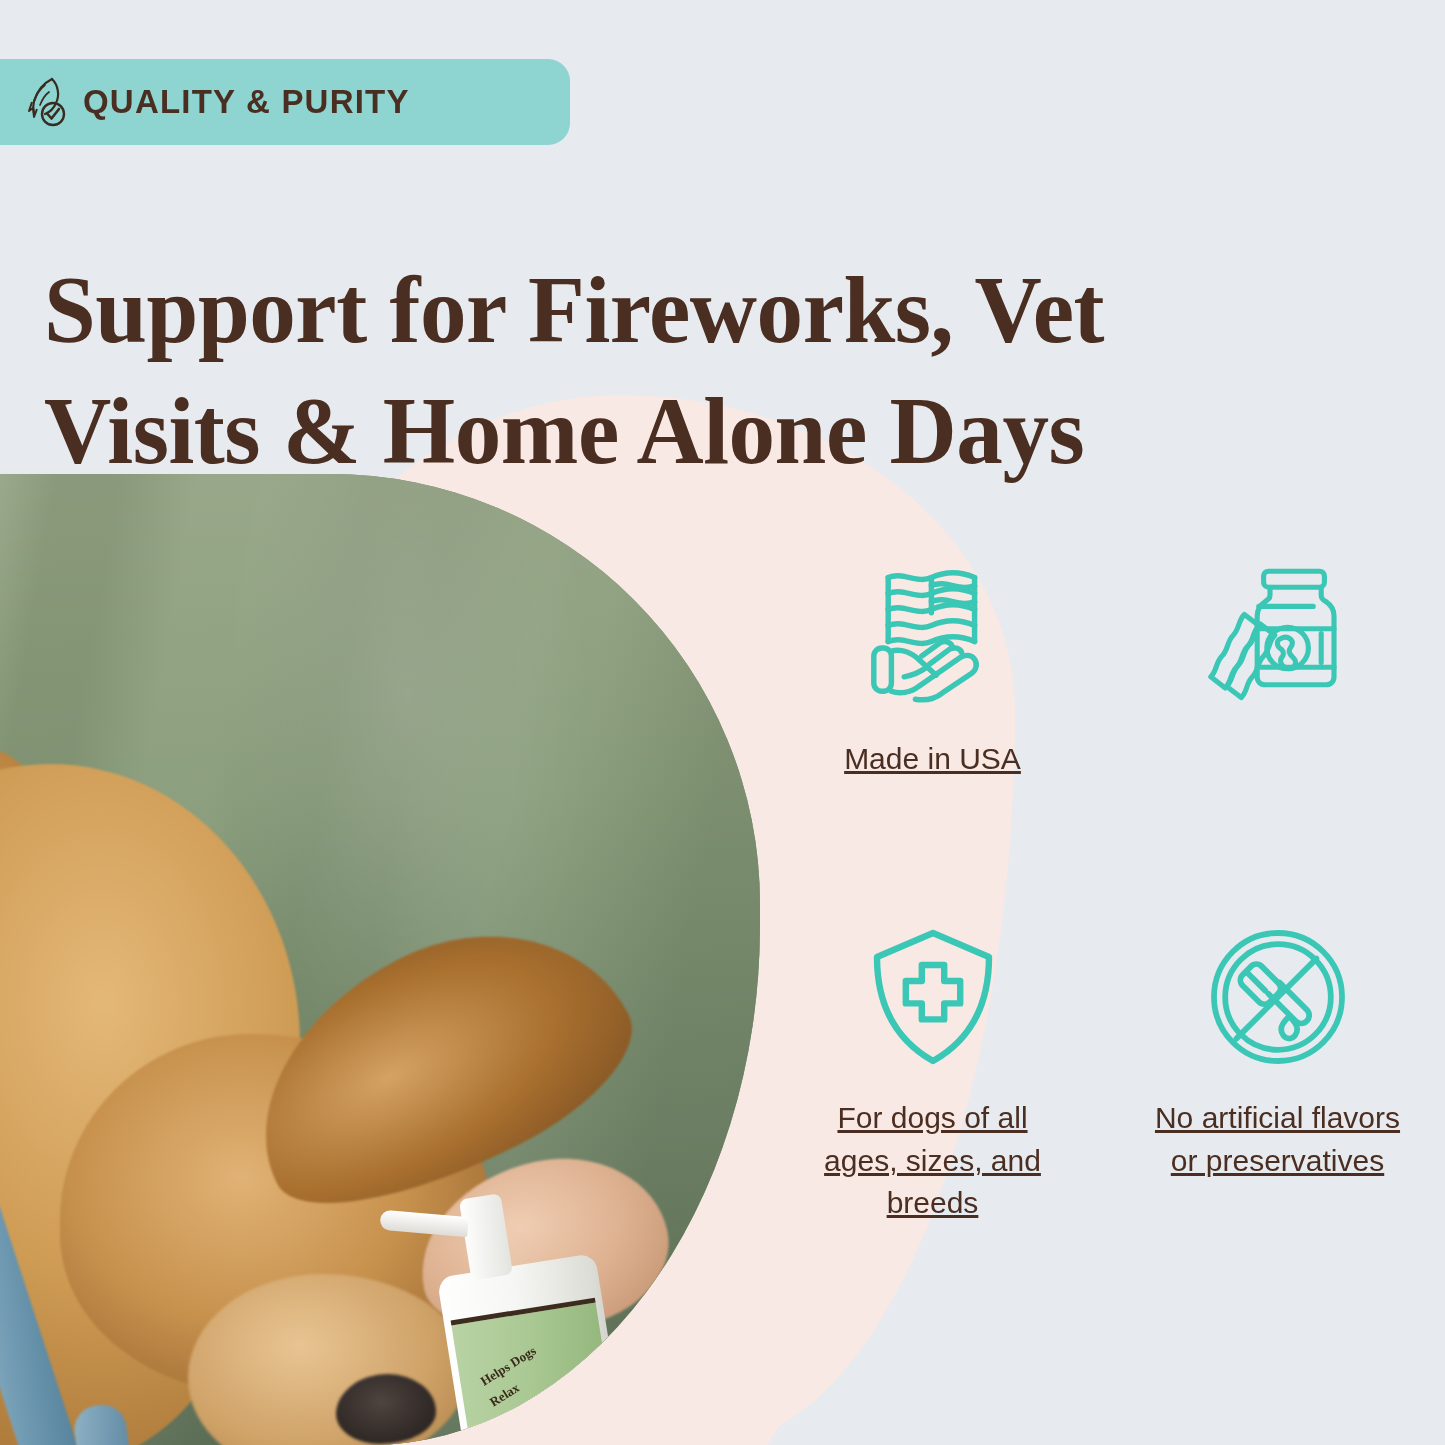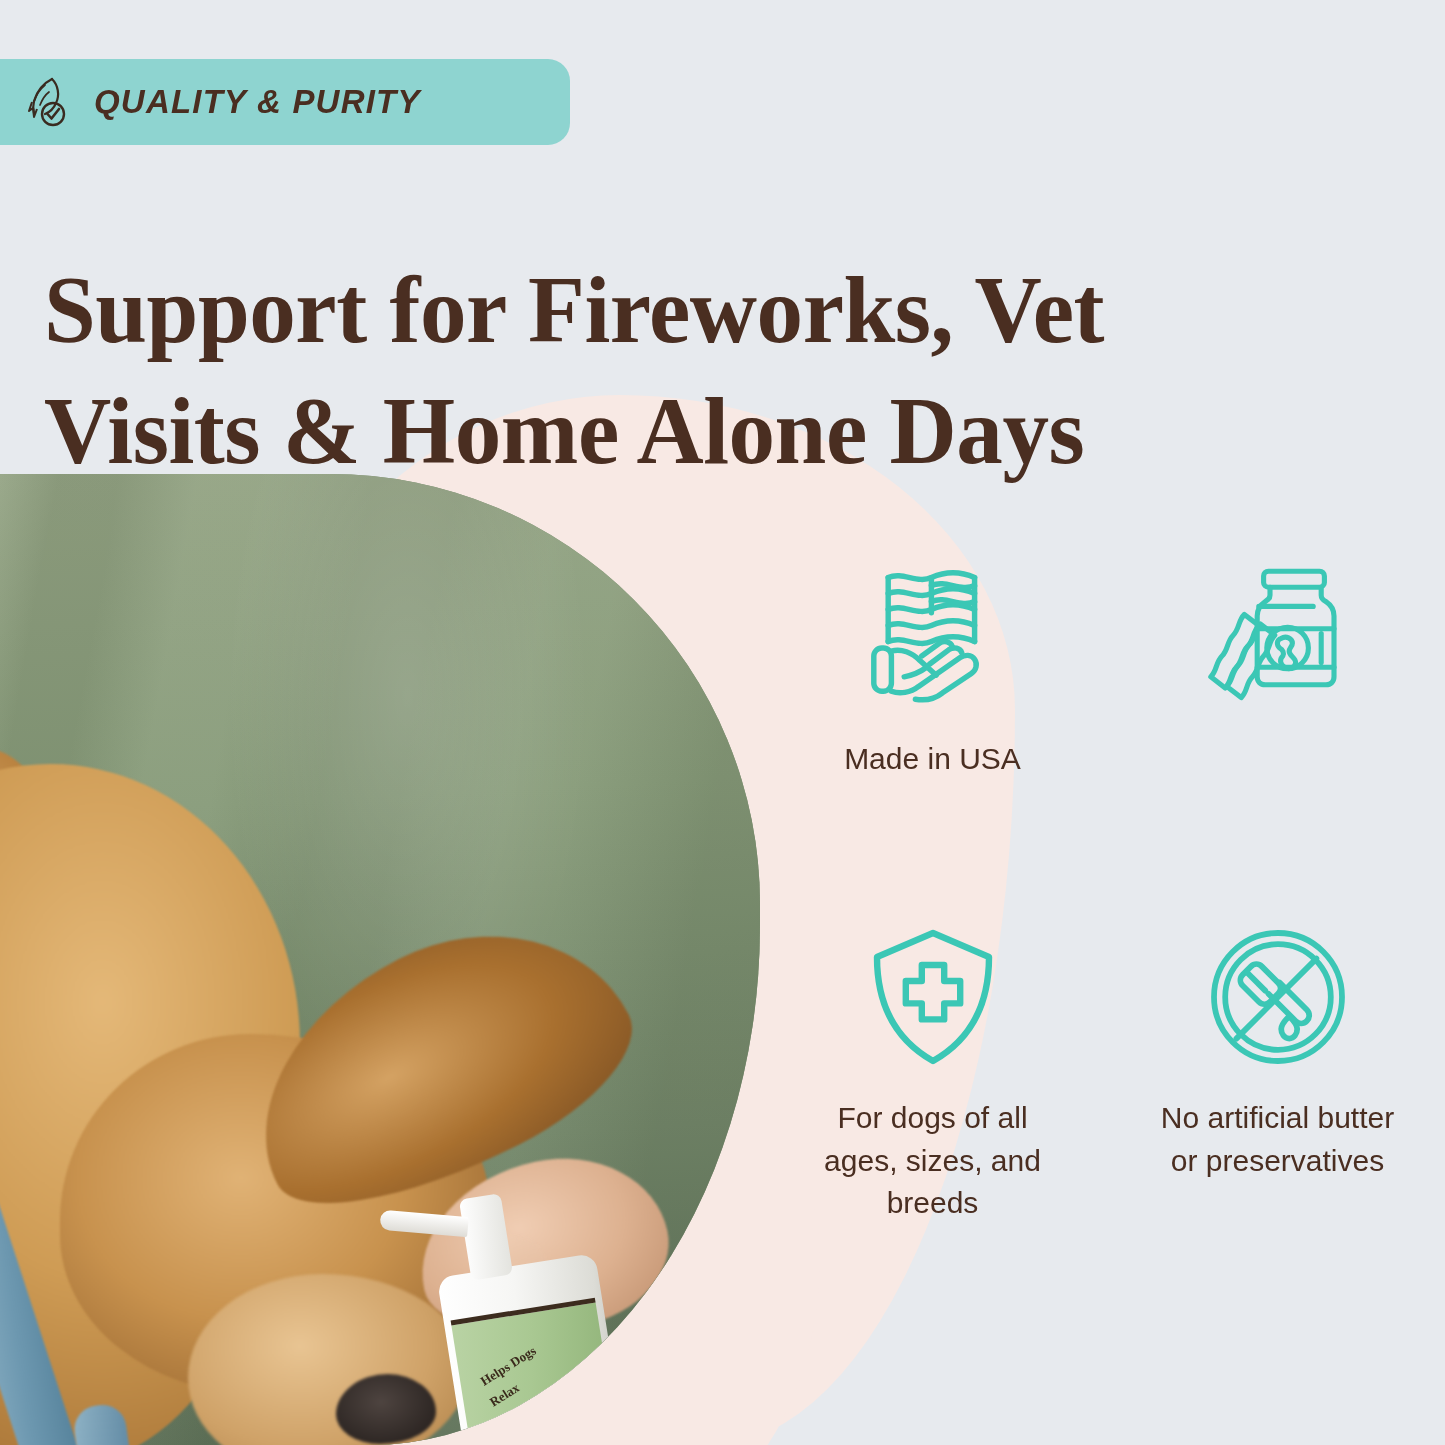--- a/index.html
+++ b/index.html
@@ -62,28 +62,27 @@
     z-index: 5;
   }
   .badge-icon {
     margin-left: 42px;
     width: 50px;
     height: 54px;
     display: block;
     flex: 0 0 auto;
   }
   .badge-label {
-    margin-left: 22px;
+    margin-left: 11px;
     font-size: 33px;
     font-weight: bold;
     letter-spacing: 1.2px;
     color: #4a2e21;
     font-family: "Liberation Sans", sans-serif;
     white-space: nowrap;
-    font-style: italic;
   }
 
   
   .headline {
     position: absolute;
     left: 44px;
     top: 186px;
     width: 1365px;
     z-index: 5;
     color: #4a2e21;
@@ -345,20 +344,21 @@
     display: block;
   }
   .feature-label {
     margin-top: 20px;
     text-align: center;
     color: #4a2e21;
     font-size: 30px;
     line-height: 1.42;
     font-family: "Liberation Sans", sans-serif;
     max-width: 260px;
+    text-decoration: underline;
   }
   .feature-1 .feature-label { margin-top: 26px; }
   .feature-3 .feature-label,
   .feature-4 .feature-label { }
 </style>
 </head>
 <body>
 
 <div id="canvas">
 
@@ -481,18 +481,18 @@
         <g stroke="#3bc7b5" stroke-width="3.6" stroke-linecap="round" stroke-linejoin="round" fill="none">
           <circle cx="50" cy="50" r="40"></circle>
           <circle cx="50" cy="50" r="33"></circle>
           <path d="M24 76 74 26"></path>
           <path d="M28 43c-2-2-2-5 0-7l5-5c2-2 5-2 7 0l10 10c2 2 2 5 0 7l-5 5c-2 2-5 2-7 0z"></path>
           <path d="M31 35l11 11"></path>
           <path d="M44 48 61 65c2 2 5 2 7 0 2-2 2-5 0-7L51 41"></path>
           <path d="M62 70c0 3-2 6-5 6s-5-3-5-6c0-3 5-8 5-8s5 5 5 8z"></path>
         </g>
       </svg>
-      <div class="feature-label">No artificial butter or preservatives</div>
+      <div class="feature-label">No artificial flavors or preservatives</div>
     </div>
 
   </div>
 
 </div>
 
 </body></html>

